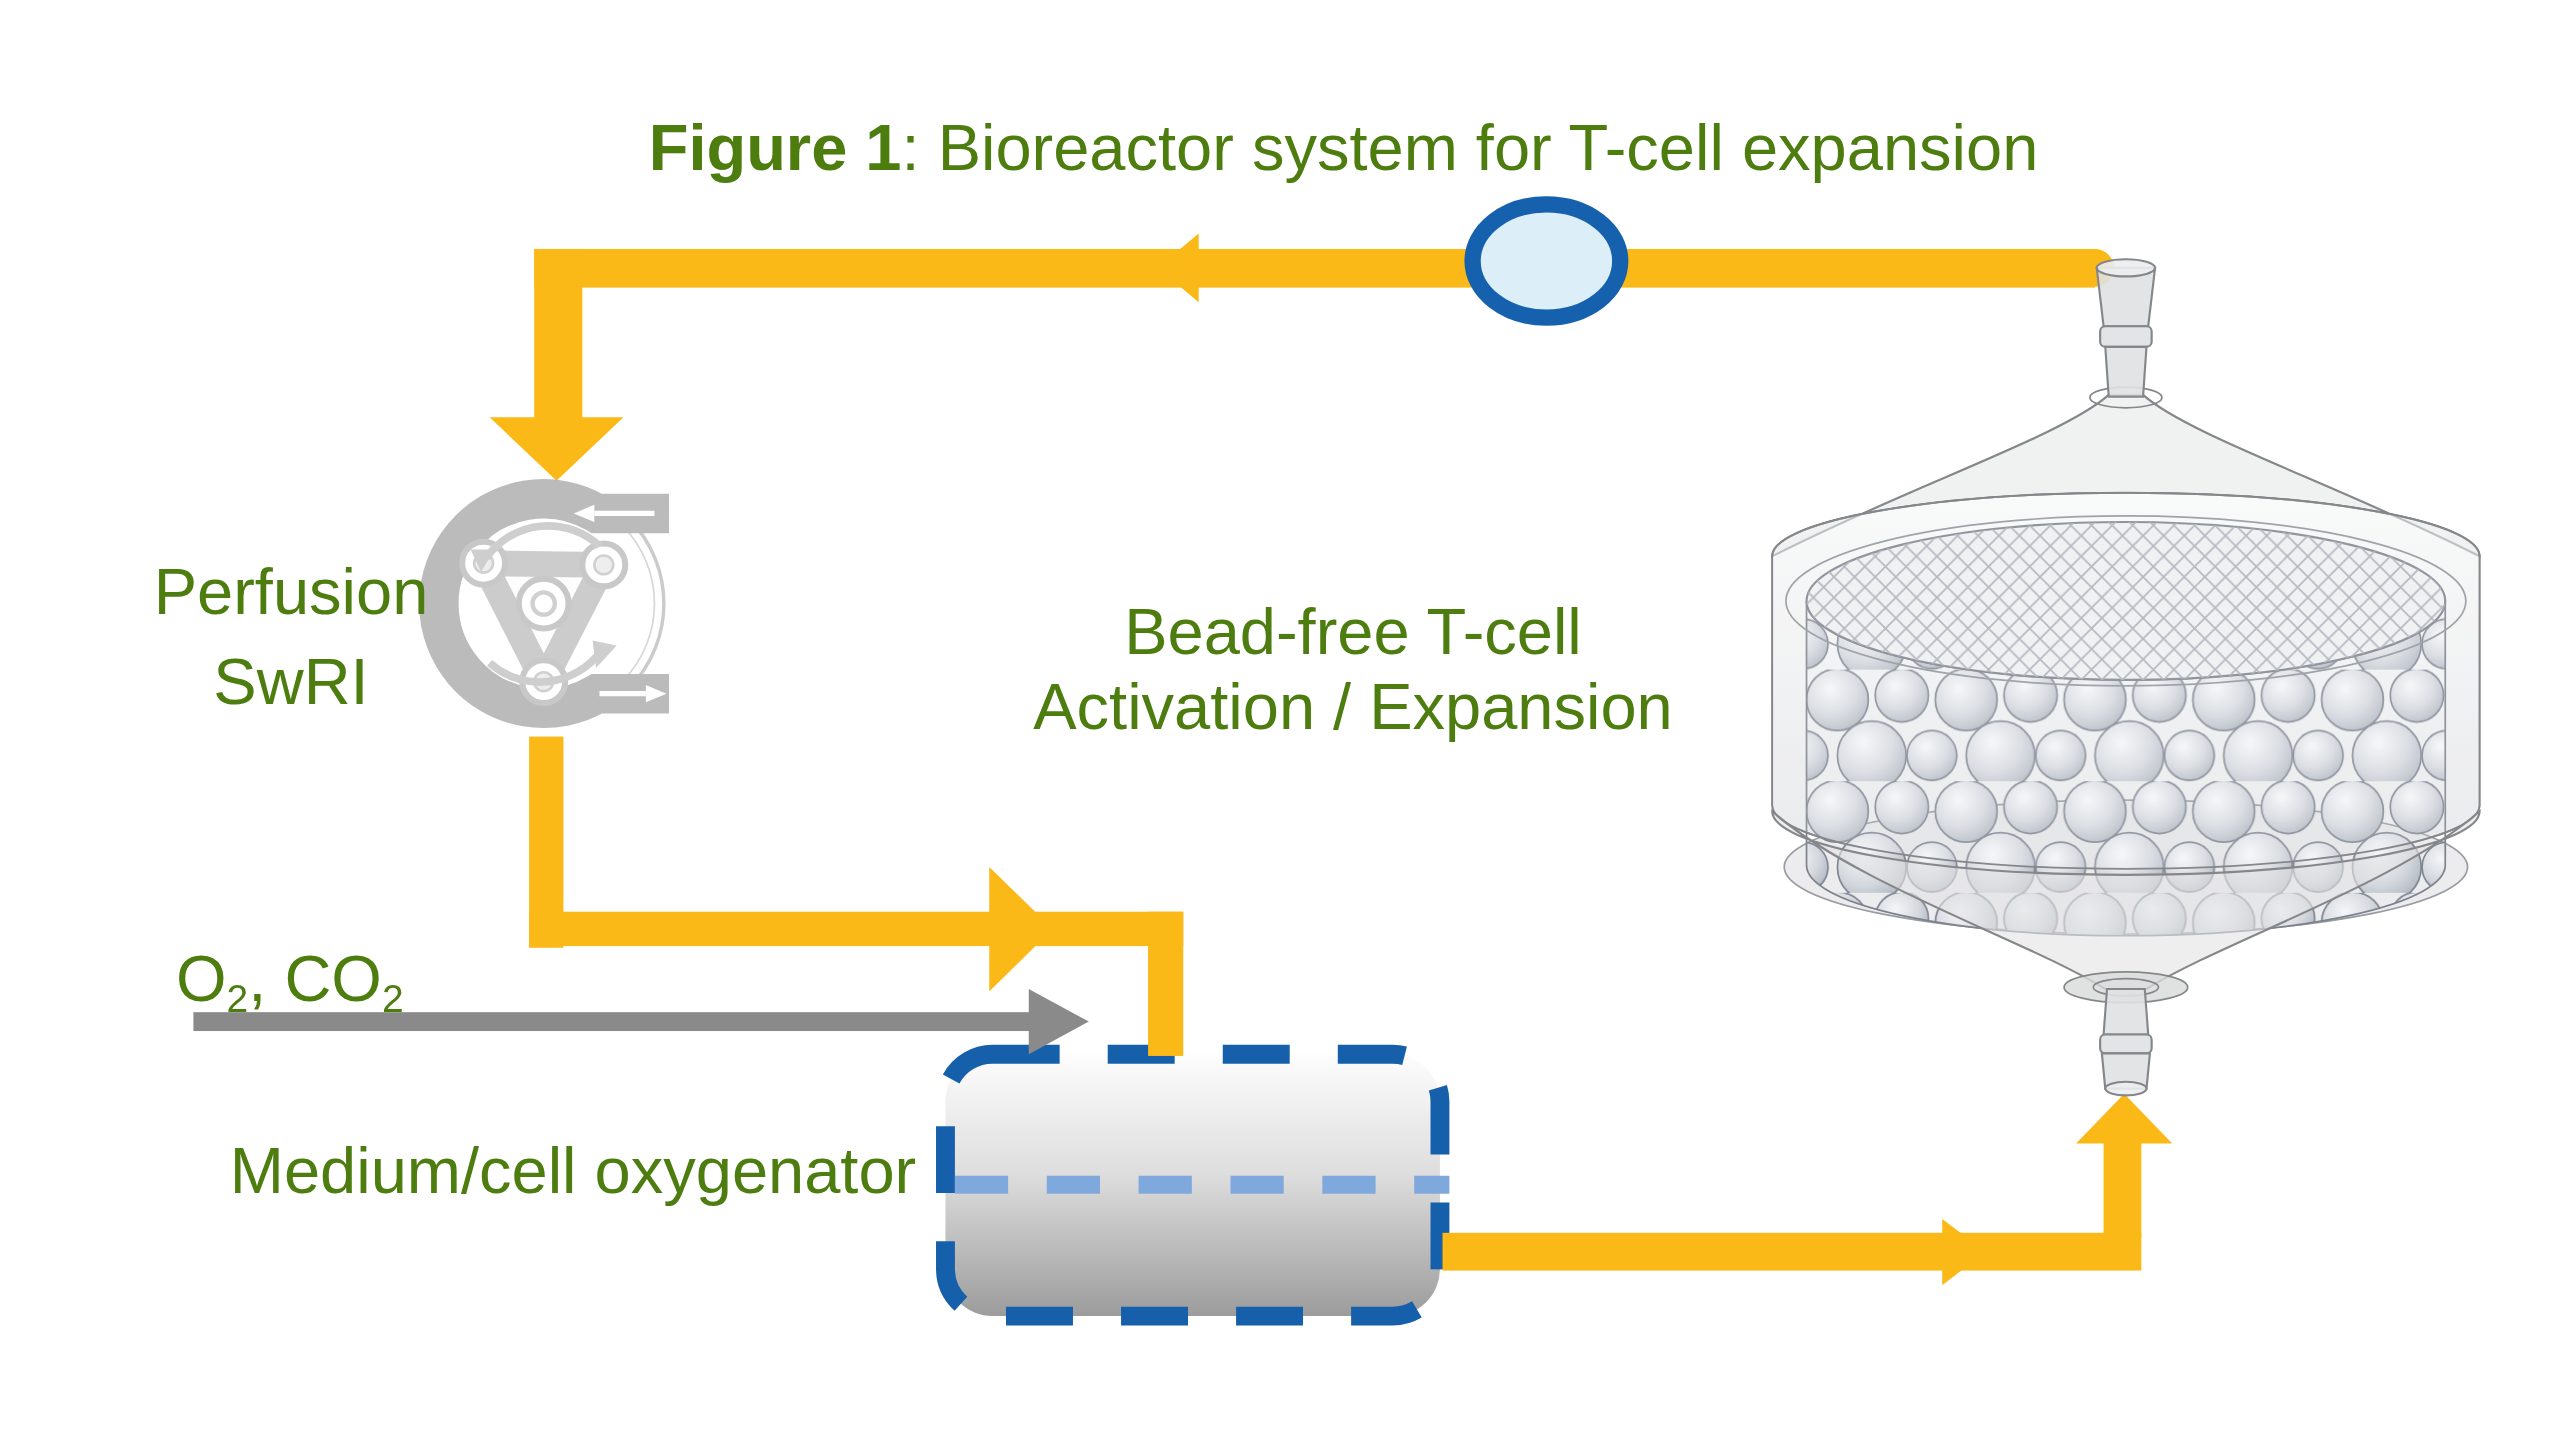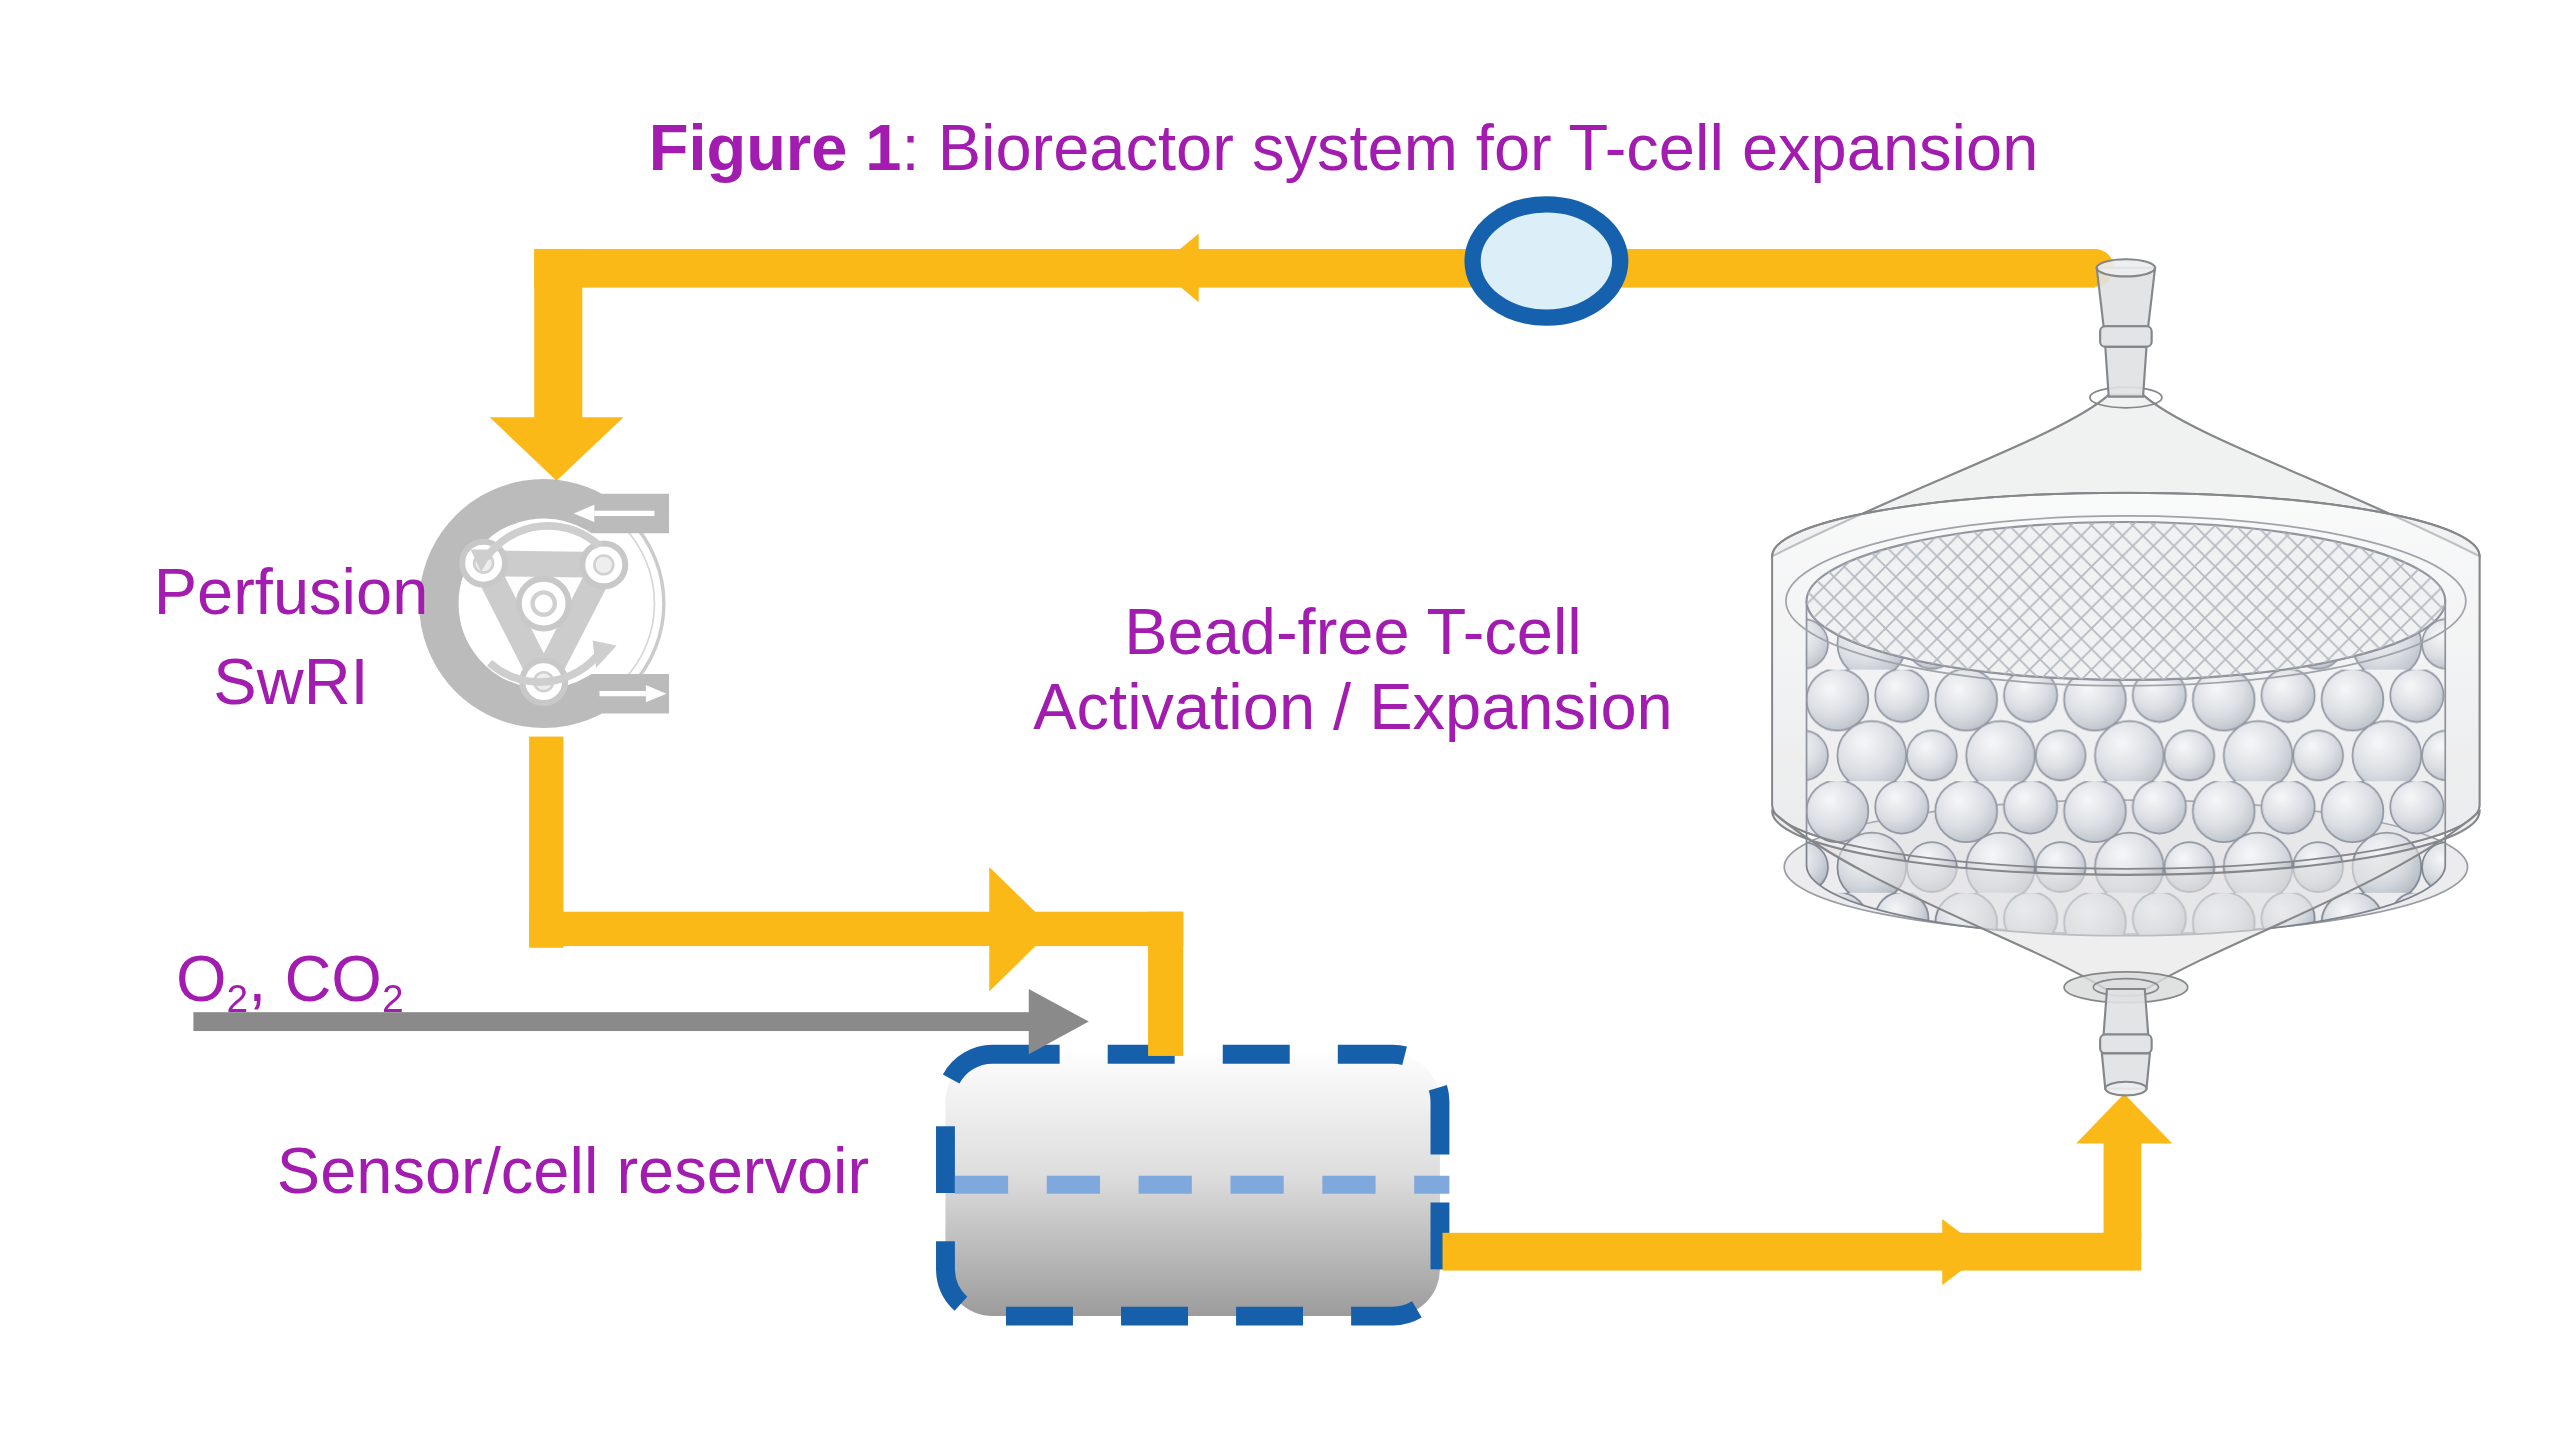--- a/index.html
+++ b/index.html
@@ -1,19 +1,19 @@
 <!DOCTYPE html>
 <html style="font-size:13.7px"><head>
 <meta charset="utf-8">
 <style>
   html,body{margin:0;padding:0;background:#ffffff;}
   #stage{position:relative;width:2576px;height:1450px;background:#ffffff;overflow:hidden;
          font-family:"Liberation Sans", sans-serif;color:#000;}
   #diagram-svg{position:absolute;left:0;top:0;width:2576px;height:1450px;}
-  .lbl{position:absolute;font-size:65px;line-height:1.18;text-align:center;white-space:nowrap;color:#a21caf;}
+  .lbl{position:absolute;font-size:65px;line-height:1.18;text-align:center;white-space:nowrap;color:#4d7c0f;}
   .lbl.left{text-align:right;}
   .title{font-size:65px;}
   .title .b{font-weight:bold;}
   sub.gas{font-size:0.60em;vertical-align:-0.28em;}
 </style>
 </head>
 <body>
 
 <div id="stage">
 
@@ -155,17 +155,17 @@
     <div>Bead-free T-cell</div>
     <div>Activation / Expansion</div>
   </div>
 
 
   <div class="lbl left" style="left:176px;top:941px;">
     <span>O</span><sub class="gas">2</sub><span>, CO</span><sub class="gas">2</sub>
   </div>
 
   <div class="lbl" style="left:58px;top:1130px;width:1030px;line-height:1.25;">
-    <div>Sensor/cell reservoir</div>
+    <div>Medium/cell oxygenator</div>
   </div>
 
 </div>
 
 
 </body></html>

